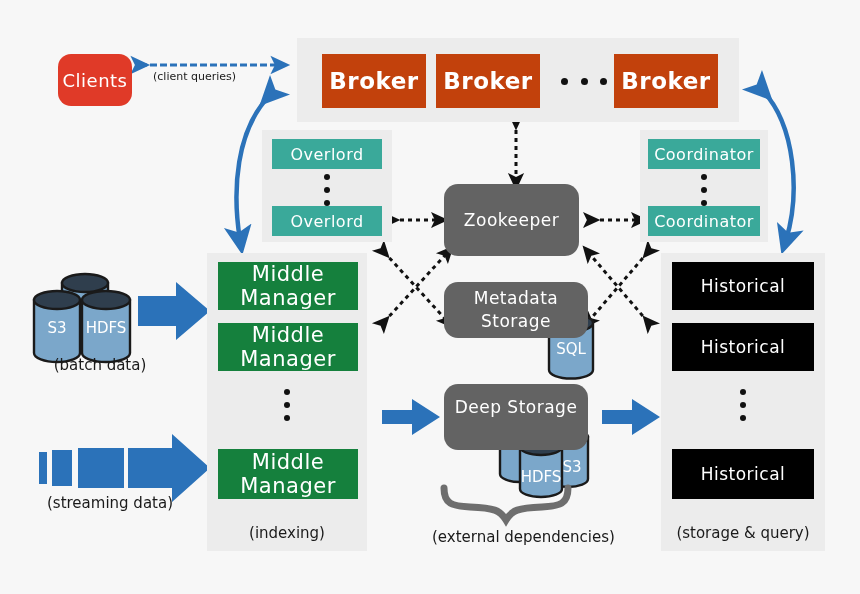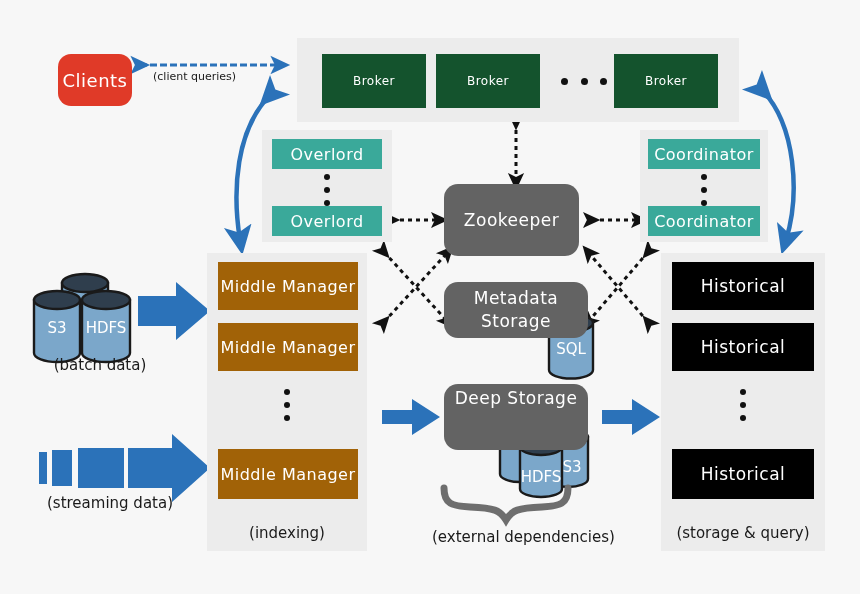--- a/index.html
+++ b/index.html
@@ -16,23 +16,23 @@
   
   .node{
     position:absolute;
     display:flex;align-items:center;justify-content:center;
     color:#ffffff;
     font-family:"DejaVu Sans", sans-serif;
     letter-spacing:.5px;
     text-align:center;
     box-sizing:border-box;
   }
-  .broker{background:#14532d;font-size:12px;}
+  .broker{background:#c2410c;font-size:23px;font-weight:bold;}
   .teal{background:#3aa99a;font-size:16px;}
-  .orange{background:#a16207;font-size:16px;}
+  .orange{background:#15803d;font-size:21px;}
   .black{background:#000000;font-size:17px;}
   .grey-round{background:#636363;border-radius:14px;font-size:17px;line-height:1.35;}
   .clients{background:#e03a28;border-radius:13px;font-size:18px;}
   
   .label{
     position:absolute;
     color:#1a1a1a;
     font-family:"DejaVu Sans", sans-serif;
     font-size:11px;
     white-space:nowrap;
@@ -223,21 +223,21 @@
 
   <div class="node grey-round" style="left:444px;top:184px;width:135px;height:72px;">
     <span>Zookeeper</span>
   </div>
 
   <div class="node grey-round" style="left:444px;top:282px;width:144px;height:56px;flex-direction:column;">
     <span>Metadata</span>
     <span>Storage</span>
   </div>
 
-  <div class="node grey-round" style="left:444px;top:384px;width:144px;height:66px;align-items:flex-start;padding-top:3px;">
+  <div class="node grey-round" style="left:444px;top:384px;width:144px;height:66px;align-items:flex-start;padding-top:12px;">
     <span>Deep Storage</span>
   </div>
 
   <div class="caption" style="left:432px;top:528px;width:180px;">(external dependencies)</div>
 
   <div class="panel" style="left:207px;top:253px;width:160px;height:298px;"></div>
   <div class="node orange" style="left:218px;top:262px;width:140px;height:48px;">
     <span>Middle Manager</span>
   </div>
   <div class="node orange" style="left:218px;top:323px;width:140px;height:48px;">

